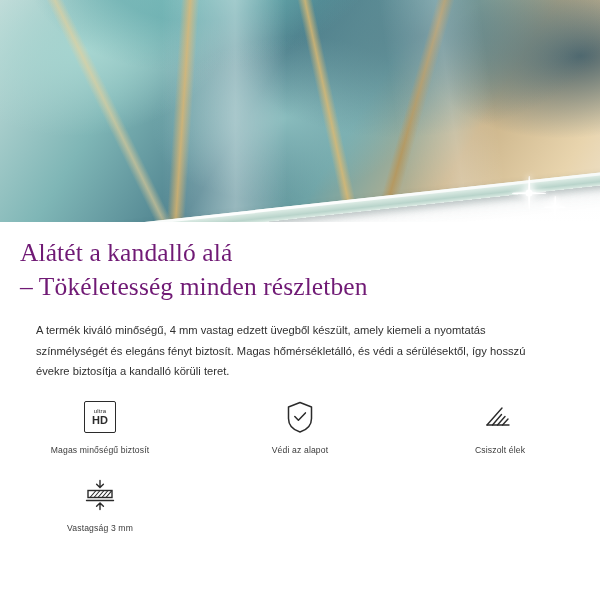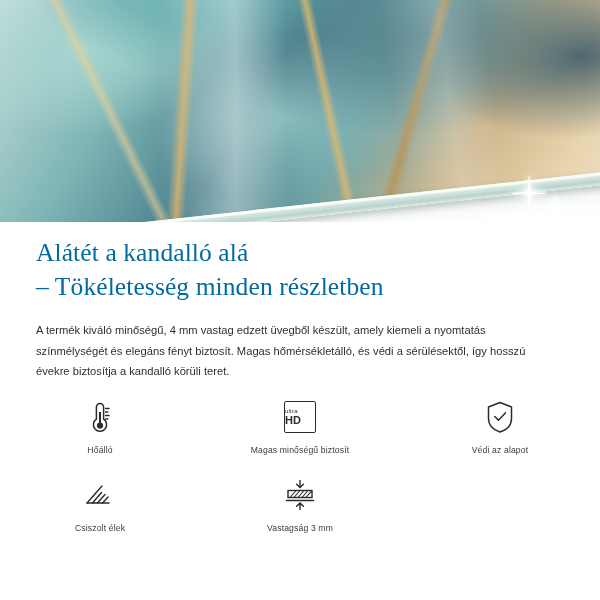--- a/index.html
+++ b/index.html
@@ -141,26 +141,26 @@
 
   
   .content {
     position: absolute;
     left: 0;
     top: 222px;
     width: 600px;
   }
   .headline {
     margin: 0;
-    padding: 14px 36px 0 36px;
+    padding: 14px 36px 0 20px;
     font-family: "Liberation Serif", serif;
     font-weight: 400;
     font-size: 25.5px;
     line-height: 1.33;
-    color: #0369a1;
+    color: #701a75;
     letter-spacing: 0.1px;
   }
   .headline .l2 { display: block; }
   .body-copy {
     margin: 0;
     padding: 16px 52px 0 36px;
     font-size: 11.2px;
     line-height: 1.85;
     color: #2f2f2f;
   }
@@ -195,20 +195,21 @@
     text-align: center;
     letter-spacing: 0.15px;
   }
   .ultrahd {
     width: 30px;
     height: 30px;
     border: 1.4px solid #2b2b2b;
     border-radius: 2px;
     display: flex;
     flex-direction: column;
+    align-items: center;
     justify-content: center;
     line-height: 1;
   }
   .ultrahd .u1 {
     font-size: 6px;
     letter-spacing: 0.2px;
     color: #2b2b2b;
   }
   .ultrahd .u2 {
     font-size: 11px;
@@ -248,31 +249,20 @@
   <div class="content">
     <h1 class="headline">
       <span>Alátét a kandalló alá</span>
       <span class="l2">– Tökéletesség minden részletben</span>
     </h1>
     <p class="body-copy">A termék kiváló minőségű, 4 mm vastag edzett üvegből készült, amely kiemeli a nyomtatás színmélységét és elegáns fényt biztosít. Magas hőmérsékletálló, és védi a sérülésektől, így hosszú évekre biztosítja a kandalló körüli teret.</p>
   </div>
 
   <div class="features">
 
-    <div class="feature">
-      <div class="feat-icon">
-        <svg width="34" height="38" viewBox="0 0 34 38" fill="none" stroke="#2b2b2b" stroke-width="1.5" stroke-linecap="round">
-          <path d="M17 5.5a3.6 3.6 0 0 1 3.6 3.6v12.1a6.6 6.6 0 1 1-7.2 0V9.1A3.6 3.6 0 0 1 17 5.5z"></path>
-          <circle cx="17" cy="27.6" r="3.1" fill="#2b2b2b" stroke="none"></circle>
-          <rect x="16" y="14" width="2" height="12" fill="#2b2b2b" stroke="none"></rect>
-          <path d="M22.6 10.5h3.4M22.6 14h2.2M22.6 17.5h3.4M22.6 21h2.2"></path>
-        </svg>
-      </div>
-      <div class="feat-label">Hőálló</div>
-    </div>
 
     <div class="feature">
       <div class="feat-icon">
         <div class="ultrahd">
           <span class="u1">ultra</span>
           <span class="u2">HD</span>
         </div>
       </div>
       <div class="feat-label">Magas minőségű biztosít</div>
     </div>

